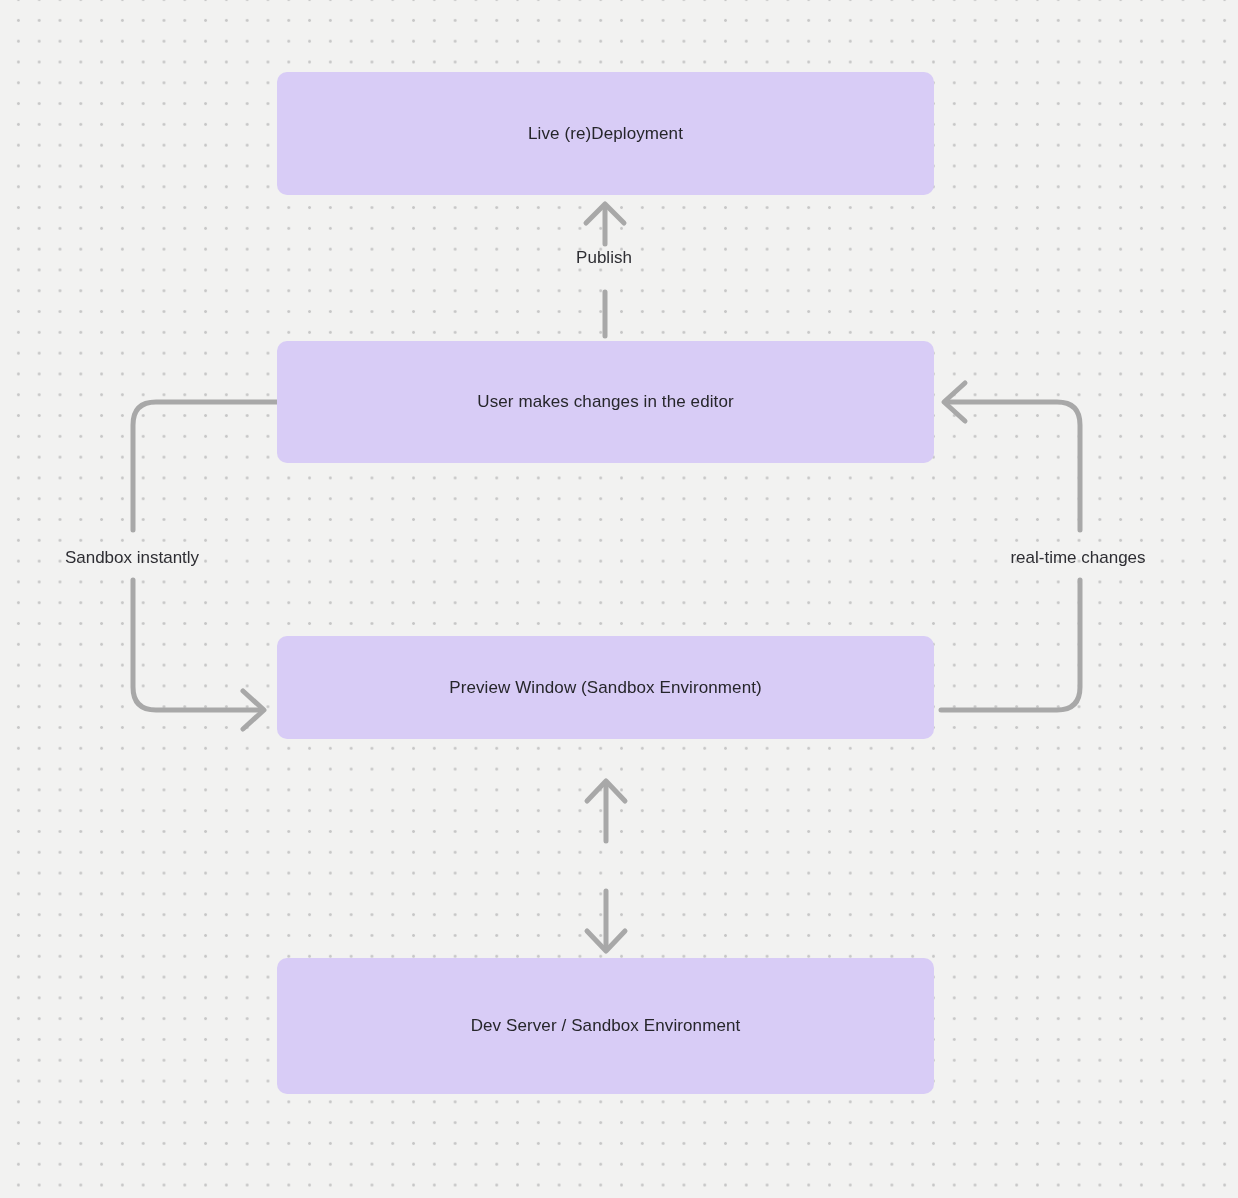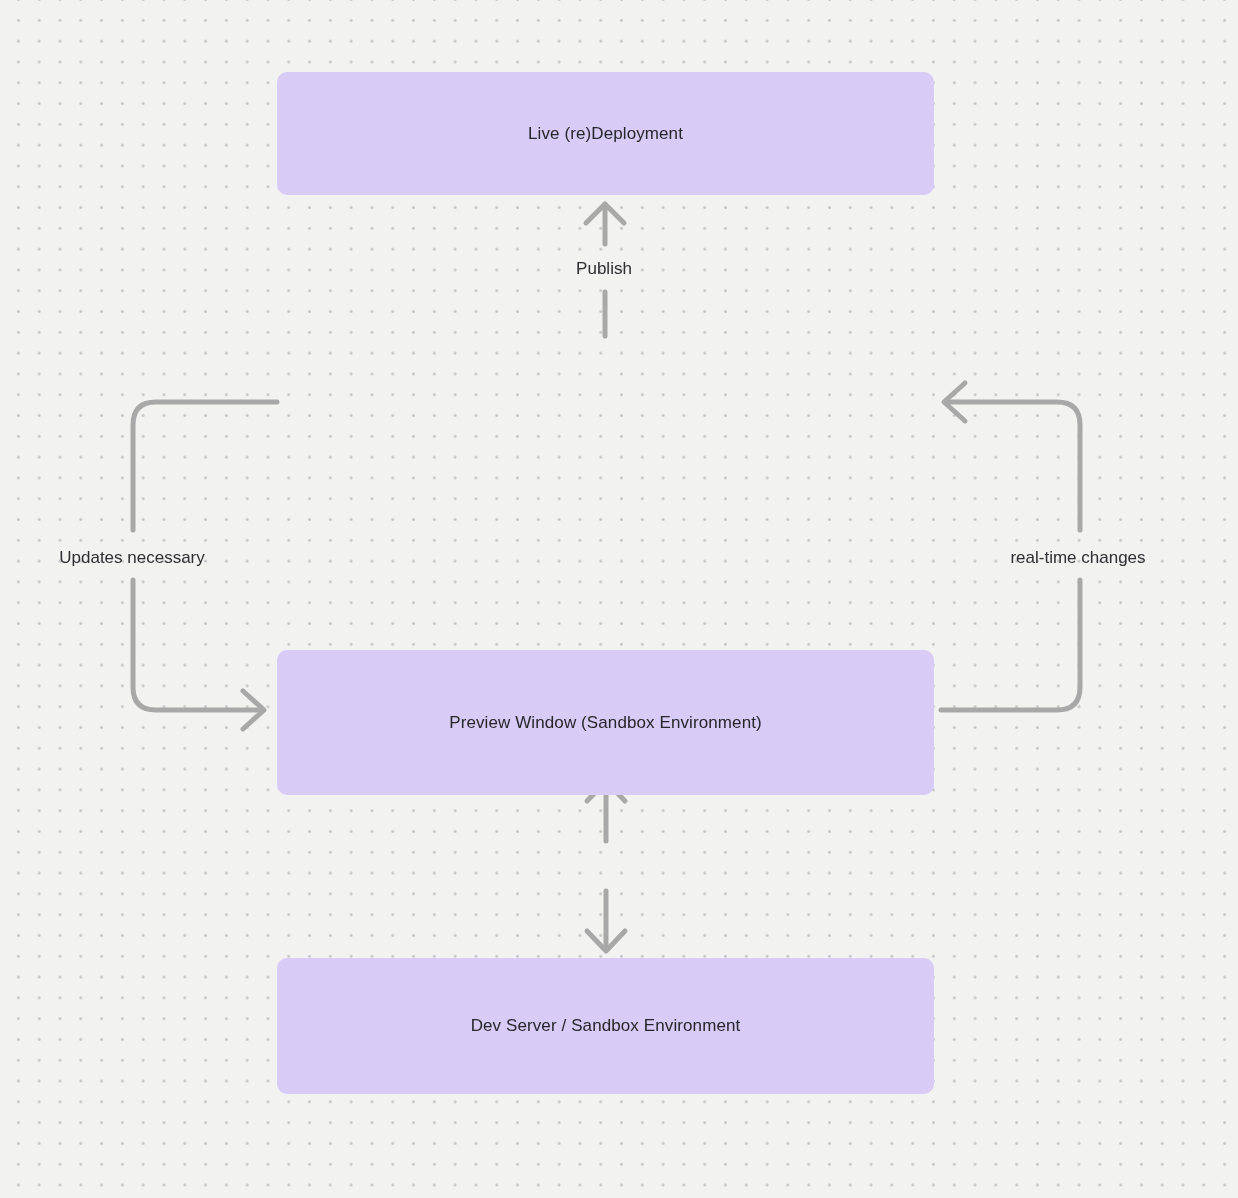--- a/index.html
+++ b/index.html
@@ -88,29 +88,32 @@
       <path d="M 587 801 L 606 781 L 625 801"></path>
       <path d="M 606 891 L 606 946"></path>
       <path d="M 587 931 L 606 951 L 625 931"></path>
     </g>
   </svg>
 
   <div class="node" style="top:72px;height:123px">
     <span>Live (re)Deployment</span>
   </div>
 
+  <div class="node" style="top:341px;height:122px">
+    <span>User makes changes in the editor</span>
+  </div>
 
-  <div class="node" style="top:650px;height:145px">
+  <div class="node" style="top:636px;height:103px">
     <span>Preview Window (Sandbox Environment)</span>
   </div>
 
   <div class="node" style="top:958px;height:136px">
     <span>Dev Server / Sandbox Environment</span>
   </div>
 
-  <div class="edge-label" style="left:604px;top:269px">Publish</div>
+  <div class="edge-label" style="left:604px;top:258px">Publish</div>
 
-  <div class="edge-label" style="left:132px;top:558px">Updates necessary</div>
+  <div class="edge-label" style="left:132px;top:558px">Sandbox instantly</div>
 
   <div class="edge-label" style="left:1078px;top:558px">real-time changes</div>
 
 
 </div>
 
 </body></html>

